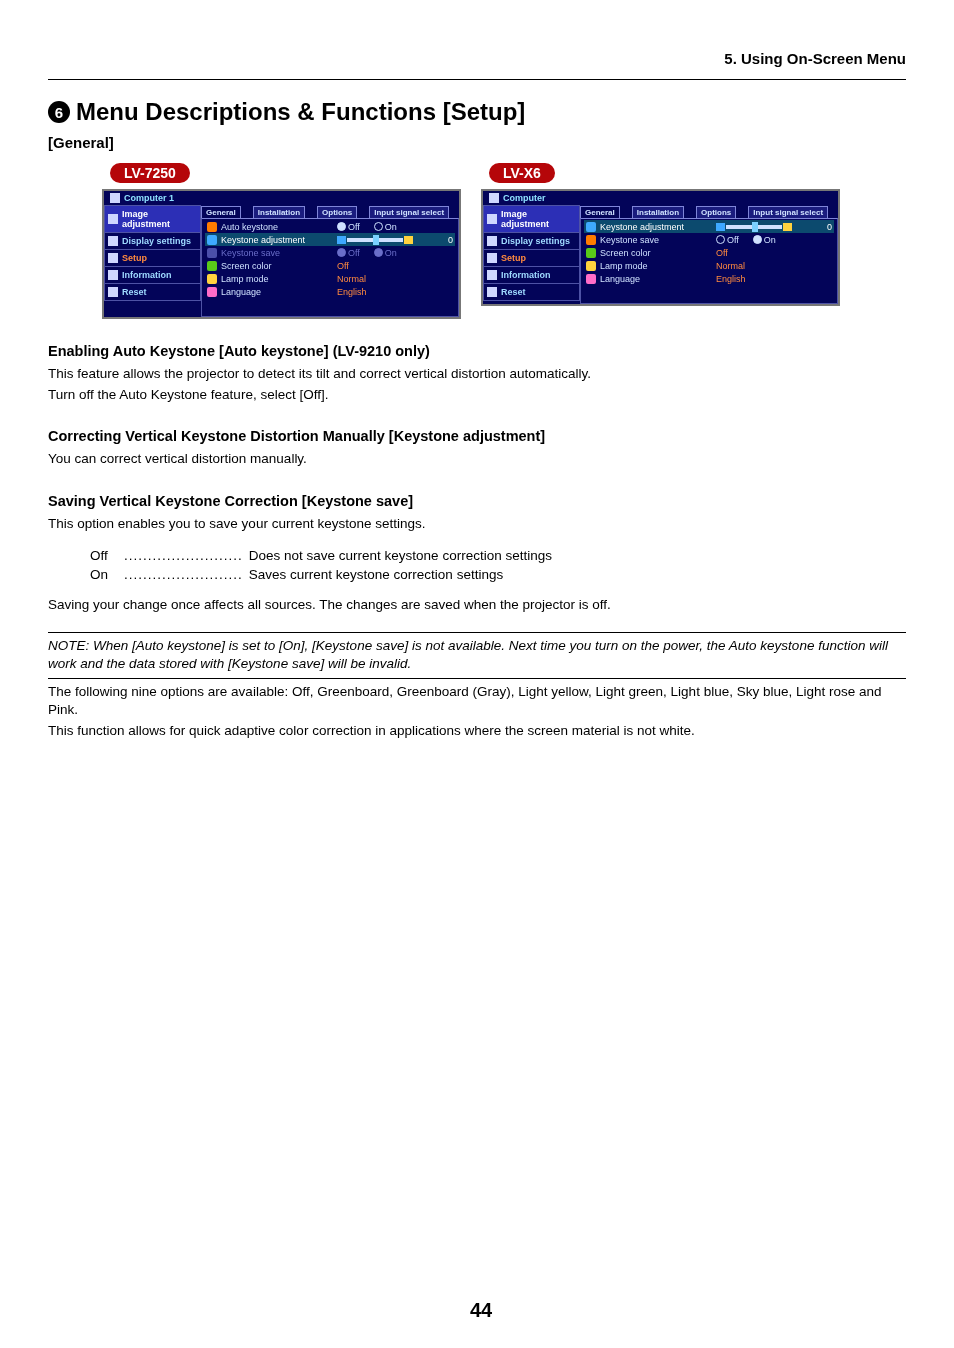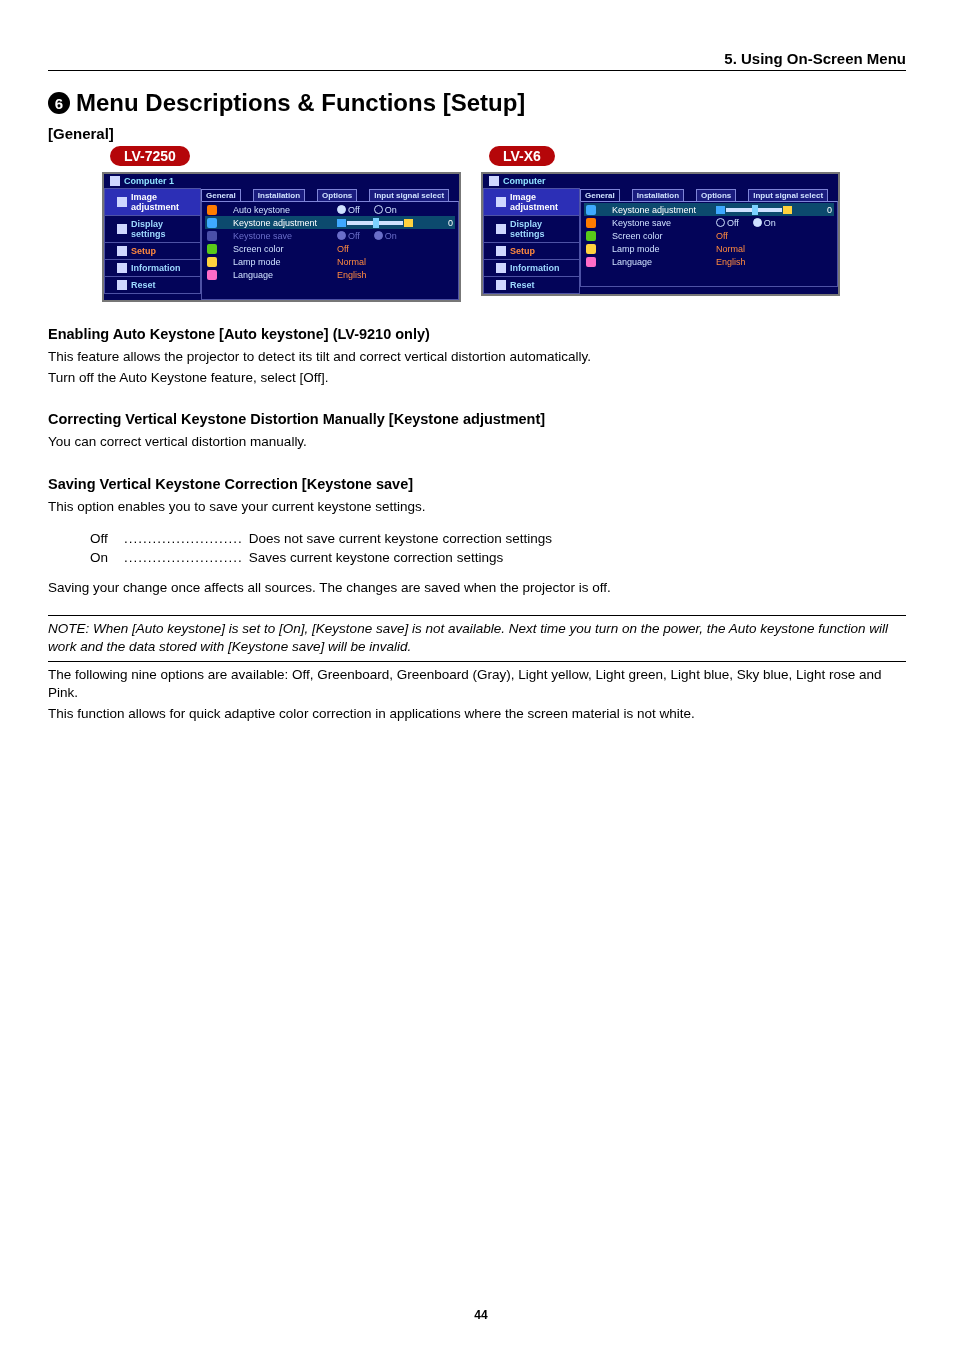--- a/index.html
+++ b/index.html
@@ -16,21 +16,21 @@
     margin: 0 auto;
     position: relative;
     box-sizing: border-box;
     padding: 50px 48px 0 48px;
   }
   .header-line {
     text-align: right;
     font-weight: bold;
     font-size: 15px;
     border-bottom: 1px solid #000;
-    padding-bottom: 3px;
+    padding-bottom: 12px;
     margin-bottom: 18px;
   }
   .title-row {
     display: flex;
     align-items: center;
     gap: 6px;
   }
   .circle-num {
     display: inline-flex;
     align-items: center;
@@ -49,21 +49,21 @@
     font-weight: 900;
   }
   .subsection {
     font-size: 15px;
     font-weight: 900;
     margin-top: 8px;
   }
   .screenshots {
     display: flex;
     gap: 20px;
-    margin: 4px 0 22px 54px;
+    margin: 12px 0 22px 54px;
   }
   .model-pill {
     display: inline-block;
     background: #b50609;
     color: #fff;
     font-weight: bold;
     font-size: 14px;
     padding: 2px 14px;
     border-radius: 12px;
     margin-bottom: 6px;
@@ -88,21 +88,21 @@
   .osd-body {
     display: flex;
   }
   .osd-side {
     width: 97px;
     flex-shrink: 0;
   }
   .side-item {
     border: 1px solid #4e52a5;
     border-top: none;
-    padding: 3px 12px;
+    padding: 3px 3px;
     color: #9ed9ff;
     font-weight: bold;
     display: flex;
     align-items: center;
     gap: 4px;
   }
   .side-item:first-child { border-top: 1px solid #4e52a5; }
   .side-item.active { background: #2c2fb6; color: #fff; }
   .side-item.setup { color: #ff8a3e; }
   .side-icon { width: 10px; height: 10px; background: #cfd7ff; flex-shrink: 0; }
@@ -130,21 +130,21 @@
   }
   .srow {
     display: flex;
     align-items: center;
     padding: 1.5px 2px;
     gap: 6px;
     color: #cfe1ff;
   }
   .srow.hl { background: #0c4a6e; color: #fff; }
   .srow.dim { color: #6a6ec9; }
-  .srow .lab { flex: 0 0 124px; display: flex; align-items: flex-end; gap: 16px; }
+  .srow .lab { flex: 0 0 124px; display: flex; align-items: flex-end; gap: 4px; }
   .srow .lab .sicon { width: 10px; height: 10px; border-radius: 2px; flex-shrink: 0; }
   .iconA { background: #ff7c00; }
   .iconB { background: #3eaaff; }
   .iconC { background: #59c919; }
   .iconE { background: #ff6cc8; }
   .iconF { background: #ffd23e; }
   .radio { display: inline-flex; align-items: center; gap: 2px; margin-right: 8px; }
   .radio .dot { width: 7px; height: 7px; border-radius: 50%; border: 1px solid #cfe1ff; display: inline-block; }
   .radio .dot.on { background: #cfe1ff; }
   .dim .radio .dot { border-color: #6a6ec9; }
@@ -176,21 +176,21 @@
   .def-row .k { width: 28px; }
   .def-row .dots { letter-spacing: 1px; margin: 0 6px; }
   hr.noteline { border: none; border-top: 1px solid #000; margin: 18px 0 4px 0; }
   .note { font-style: italic; font-size: 13.5px; line-height: 1.35; }
   .pagenum {
     position: absolute;
     bottom: 26px;
     left: 8px; right: 0;
     text-align: center;
     font-weight: bold;
-    font-size: 12px;
+    font-size: 20px;
   }
 </style>
 </head>
 <body>
 
 <div class="page">
   <div class="header-line">5. Using On-Screen Menu</div>
 
   <div class="title-row">
     <span class="circle-num">6</span>

